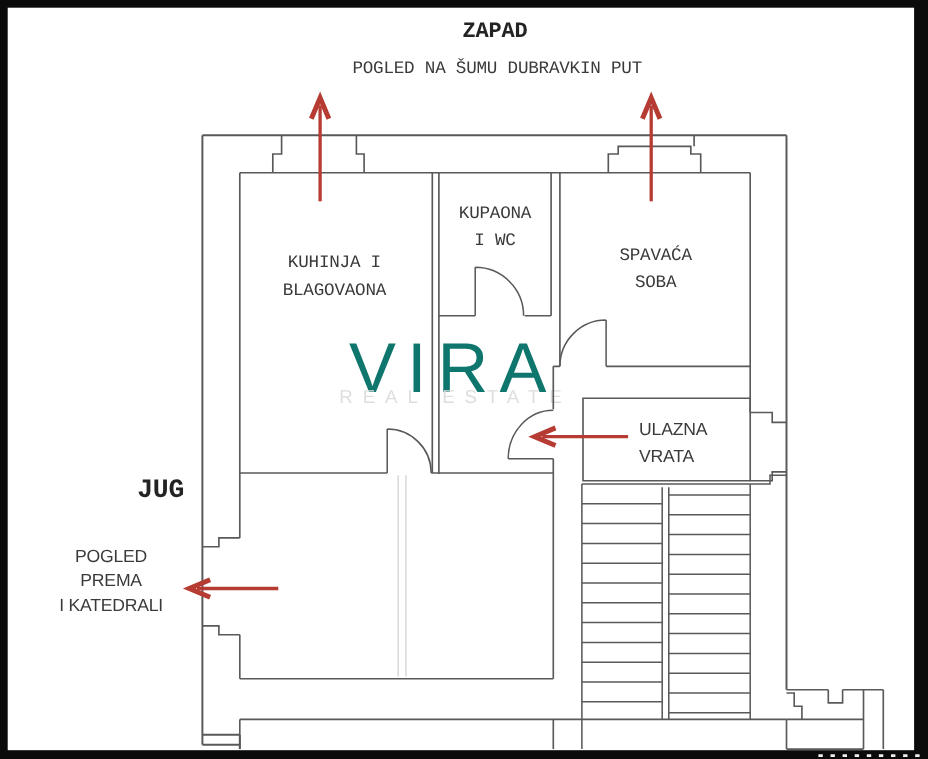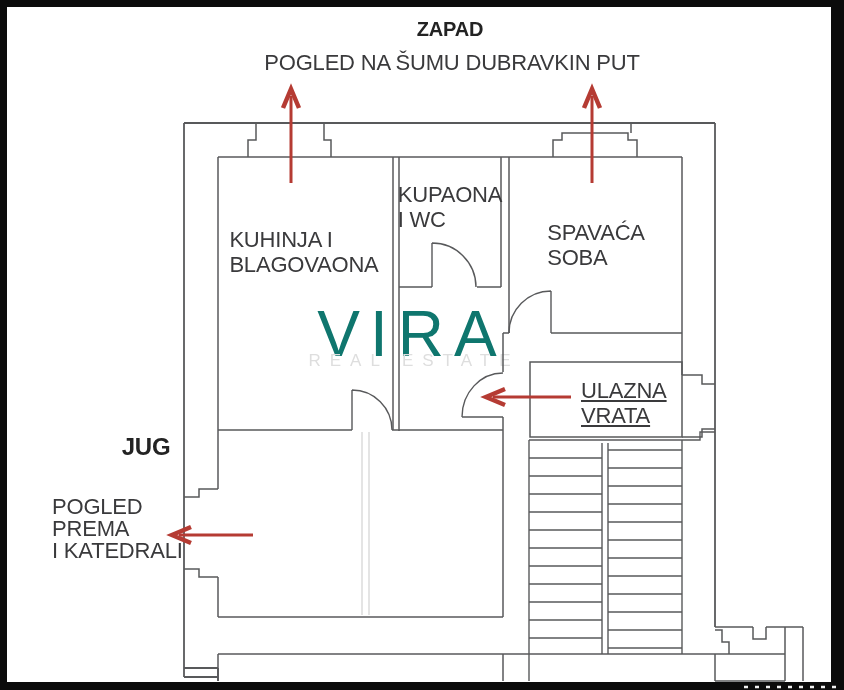--- a/index.html
+++ b/index.html
@@ -1,26 +1,26 @@
 <!DOCTYPE html>
 <html><head>
 <meta charset="utf-8">
 <style>
   html,body{margin:0;padding:0;background:#0b0b0b;}
   #stage{position:relative;width:844px;height:690px;background:#0b0b0b;overflow:hidden;
          font-family:"Liberation Sans", sans-serif;}
   #paper{position:absolute;left:7px;top:7px;width:824px;height:675px;background:#ffffff;}
   svg{position:absolute;left:0;top:0;z-index:2;}
-  .lbl{position:absolute;z-index:3;color:#3a3a3c;font-size:22px;line-height:25px;
+  .lbl{position:absolute;z-index:3;color:#3a3a3c;font-size:16px;line-height:25px;
        white-space:nowrap;letter-spacing:-0.2px;}
-  .center{transform:translateX(-50%);}
+  .center{transform:translateX(-50%);text-align:center;font-family:Liberation Mono, monospace;}
   .bold{font-weight:bold;color:#232323;}
   .wm{position:absolute;z-index:1;color:#0f766e;letter-spacing:10px;font-weight:500;}
   .wm2{position:absolute;z-index:1;color:#dedede;letter-spacing:9px;font-weight:400;}
-  .rightalign{text-align:left;margin-left:16px;}
+  .rightalign{text-align:center;}
 </style>
 </head>
 <body>
 
 <div id="stage">
   <div id="paper"></div>
 
   <div class="wm" style="left:412px;top:297px;font-size:64px;transform:translateX(-50%);">VIRA</div>
   <div class="wm2" style="left:414px;top:351px;font-size:17px;transform:translateX(-50%);">REAL ESTATE</div>
 
@@ -126,17 +126,17 @@
     <div>BLAGOVAONA</div>
   </div>
   <div class="lbl center" style="left:450px;top:182px;">
     <div>KUPAONA</div>
     <div>I WC</div>
   </div>
   <div class="lbl center" style="left:596px;top:220px;">
     <div>SPAVAĆA</div>
     <div>SOBA</div>
   </div>
-  <div class="lbl" style="left:581px;top:378px;text-decoration:underline;">
+  <div class="lbl" style="left:581px;top:378px;">
     <div>ULAZNA</div>
     <div>VRATA</div>
   </div>
 </div>
 
 </body></html>

